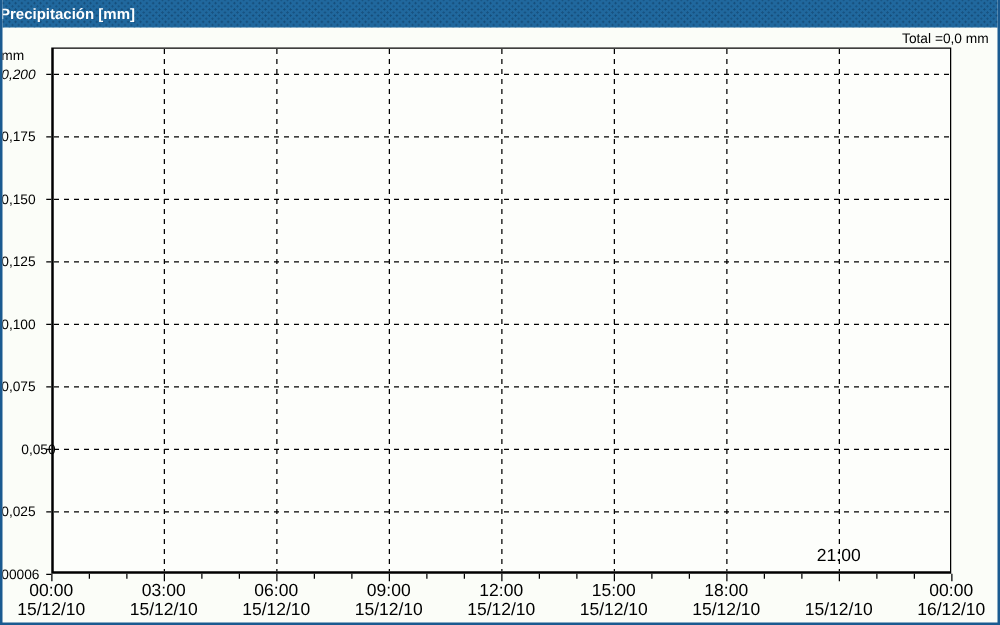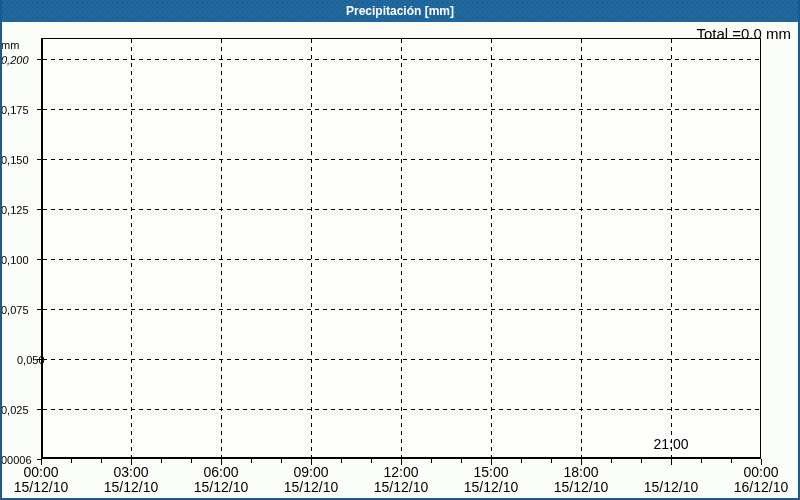--- a/index.html
+++ b/index.html
@@ -20,32 +20,32 @@
   .titlebar {
     position: absolute;
     top: 0; left: -2px; right: -2px;
     height: 22px;
     background-color: #20689e;
     background-image:
       radial-gradient(circle, rgba(8, 44, 78, 0.45) 0.8px, transparent 1px),
       radial-gradient(circle, rgba(8, 44, 78, 0.35) 0.8px, transparent 1px);
     background-size: 5px 5px, 5px 5px;
     background-position: 0 0, 2.5px 2.5px;
-    text-align: center;
+    text-align: left;
     line-height: 22px;
     font-size: 12px;
     font-weight: bold;
     color: #ffffff;
   }
 
   .total-label {
     position: absolute;
     top: 25px;
     right: 7px;
-    font-size: 15px;
+    font-size: 11px;
     color: #000000;
   }
 
   .chart-layer { position: absolute; inset: 0; }
 
   .plot-box {
     position: absolute;
     border: 1px solid #000000;
     border-left-width: 2px;
     border-bottom-width: 2px;

